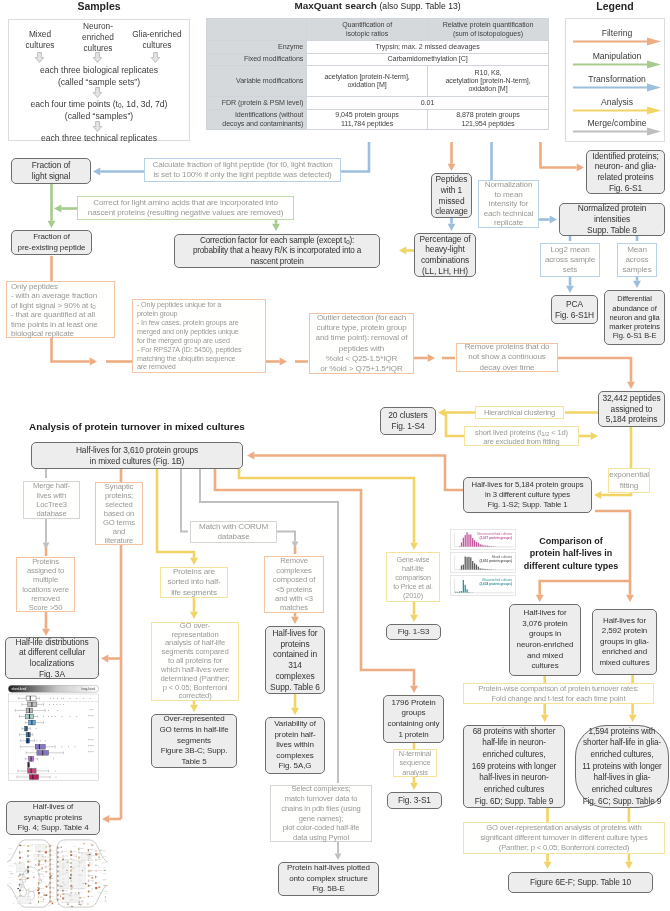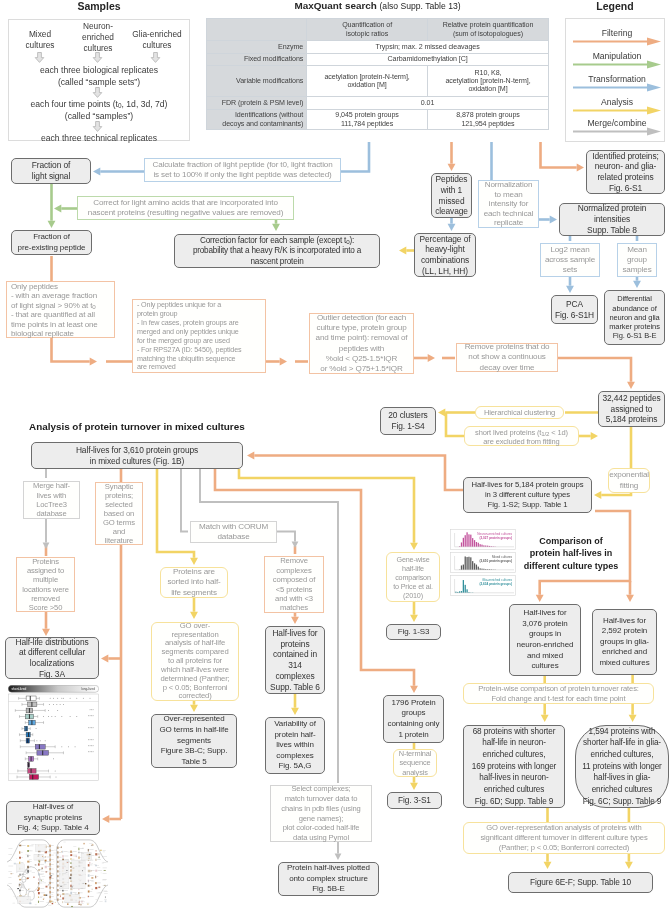--- a/index.html
+++ b/index.html
@@ -19,21 +19,21 @@
       justify-content:center;text-align:center;font-size:8.4px;line-height:1.28;
       color:#333333;padding:1px 2px;white-space:pre-line;letter-spacing:-0.1px;}
   
   .pbox{position:absolute;box-sizing:border-box;border:0.8px solid #000;background:#fffffd;
       display:flex;align-items:center;justify-content:center;text-align:center;
       font-size:8.1px;line-height:1.27;color:#999999;padding:1px 2px;white-space:pre-line;letter-spacing:-0.15px;}
   .pbox.left{display:block;text-align:left;padding:2px 3px;}
   .b-filter{border-color:#f3c3a4;}
   .b-manip{border-color:#bcdaab;}
   .b-trans{border-color:#b7d1e8;}
-  .b-anal{border-color:#f7e29b;border-radius:6px;}
+  .b-anal{border-color:#f7e29b;}
   .b-merge{border-color:#d4d4d4;}
   
   table.mq{position:absolute;border-collapse:collapse;font-size:7.1px;color:#3f3f3f;letter-spacing:-0.08px;}
   table.mq td{border:1px solid #cfd5db;padding:0 3px;vertical-align:middle;
       line-height:1.16;white-space:pre-line;}
   table.mq td.hdr{background:#d6d9dc;text-align:center;}
   table.mq td.lbl{background:#d6d9dc;text-align:right;}
   table.mq td.ctr{text-align:center;}
   
   .fatarrow{width:11px;height:11px;}
@@ -290,21 +290,21 @@
 neuron- and glia-
 related proteins
 Fig. 6-S1</div>
 <div class="node" style="left:559px;top:203px;width:106px;height:33px;">Normalized protein
 intensities
 Supp. Table 8</div>
 <div class="pbox b-trans" style="left:540px;top:243px;width:60px;height:34px;">Log2 mean
 across sample
 sets</div>
 <div class="pbox b-trans" style="left:617px;top:243px;width:40px;height:34px;">Mean
-group
+across
 samples</div>
 <div class="node" style="left:551px;top:295px;width:47px;height:29px;">PCA
 Fig. 6-S1H</div>
 <div class="node" style="left:604px;top:290px;width:61px;height:55px;font-size:7.5px;line-height:1.24;">Differential
 abundance of
 neuron and glia
 marker proteins
 Fig. 6-S1 B-E</div>
 
 <div class="pbox b-filter left" style="left:6px;top:281px;width:109px;height:57px;padding:0 4px;line-height:1.18;font-size:8.0px;">Only peptides<br>- with an average fraction<br>of light signal &gt; 90% at t<sub style="font-size:6.2px">0</sub><br>- that are quantified at all<br>time points in at least one<br>biological replicate</div>

